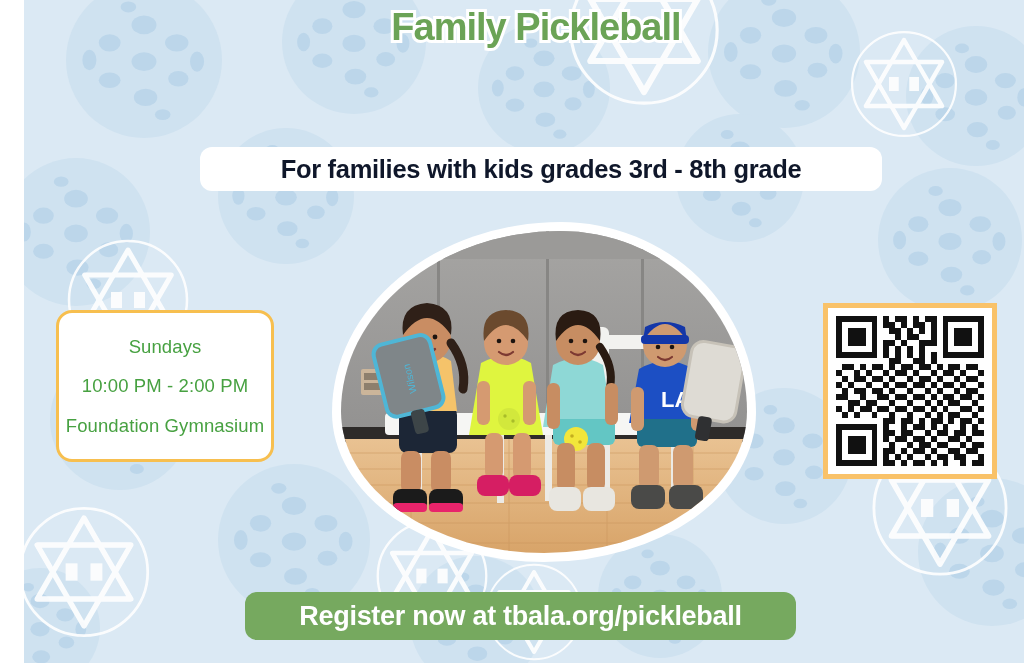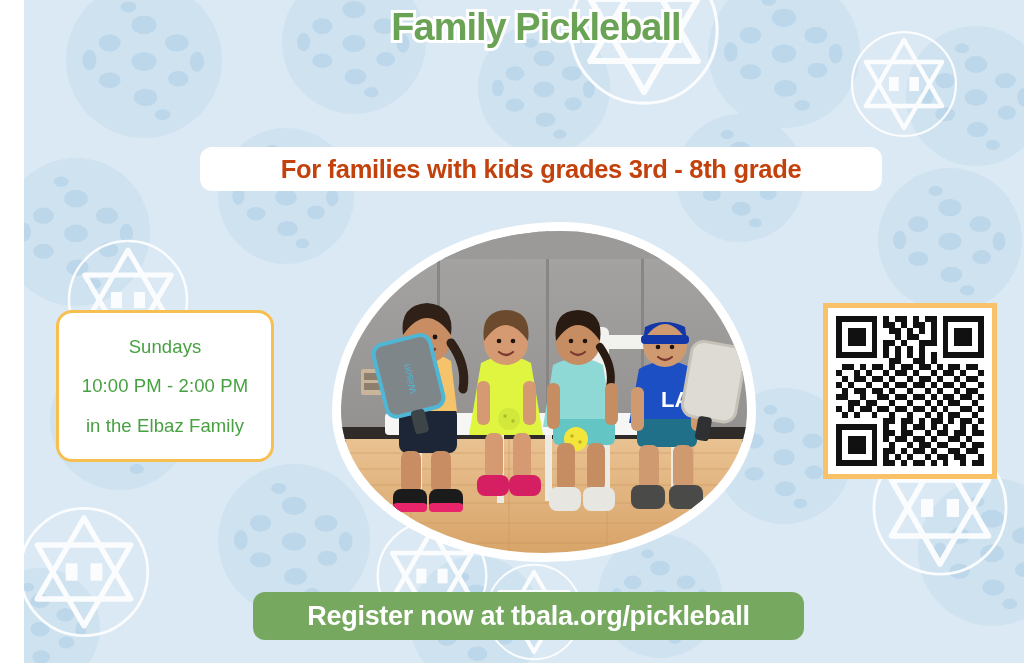--- a/index.html
+++ b/index.html
@@ -58,21 +58,21 @@
     background: #ffffff;
     border-radius: 12px;
     display: flex;
     align-items: center;
     justify-content: center;
     z-index: 7;
   }
   #subtitle-text {
     font-size: 25.5px;
     font-weight: 700;
-    color: #c2410c;
+    color: #0f172a;
     letter-spacing: -0.3px;
     white-space: nowrap;
   }
 
   
   #info-box {
     position: absolute;
     left: 32px;
     top: 310px;
     width: 218px;
@@ -139,21 +139,21 @@
     width: 406px;
     height: 322px;
     border-radius: 54% 46% 50% 50% / 56% 56% 44% 44%;
     overflow: hidden;
   }
   #photo-svg { display: block; width: 406px; height: 322px; }
 
   
   #register-banner {
     position: absolute;
-    left: 229px;
+    left: 221px;
     top: 592px;
     width: 551px;
     height: 48px;
     background: #76a95f;
     border-radius: 12px;
     display: flex;
     align-items: center;
     justify-content: center;
     z-index: 7;
   }
@@ -453,21 +453,21 @@
 
   <div id="title" style="font-size: 38px;">Family Pickleball</div>
 
   <div id="subtitle-pill">
     <span id="subtitle-text">For families with kids grades 3rd - 8th grade</span>
   </div>
 
   <div id="info-box">
     <div class="info-line">Sundays</div>
     <div class="info-line">10:00 PM - 2:00 PM</div>
-    <div class="info-line">in the Elbaz Family</div>
+    <div class="info-line">Foundation Gymnasium</div>
   </div>
 
   <div id="photo-wrap">
     <div id="photo-ring"></div>
     <div id="photo-clip">
       <svg id="photo-svg" viewBox="0 0 406 322" preserveAspectRatio="xMidYMid slice" aria-hidden="true">
         <defs>
           <linearGradient id="floorGrad" x1="0" y1="0" x2="0" y2="1">
             <stop offset="0%" stop-color="#e9c292"></stop>
             <stop offset="100%" stop-color="#d8a469"></stop>

